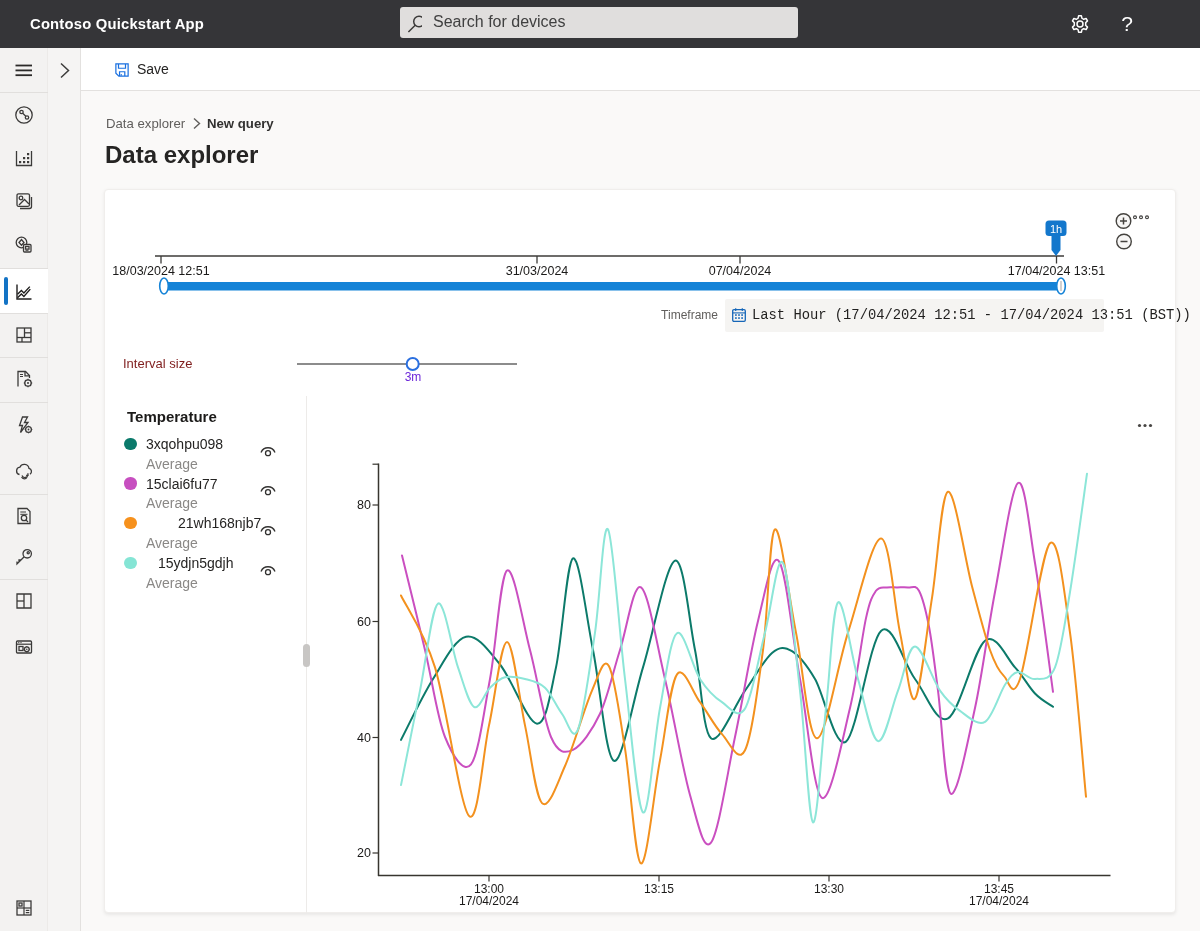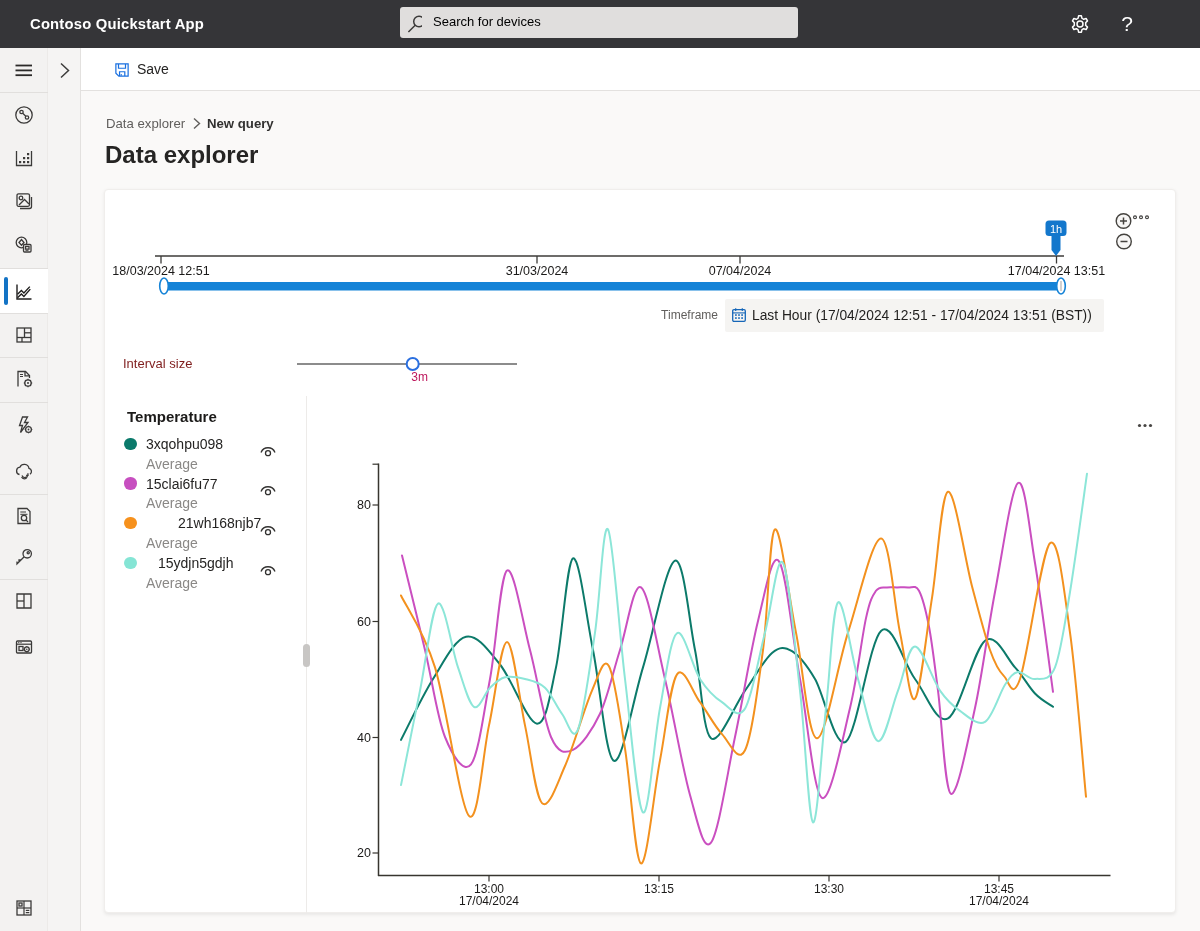--- a/index.html
+++ b/index.html
@@ -17,21 +17,21 @@
 
 <div class="abs" style="left:81px;top:48px;width:1119px;height:43px;background:#ffffff;border-bottom:1px solid #e3e1df;"></div>
 
 <div class="abs" style="left:0;top:0;width:1200px;height:48px;background:#353538;"></div>
 <div class="abs" style="left:30px;top:0;height:48px;line-height:48px;color:#ffffff;font-size:14.8px;font-weight:700;letter-spacing:0.2px;">Contoso Quickstart App</div>
 <div class="abs" style="left:400px;top:7px;width:398px;height:31px;background:#e0dedd;border-radius:3px;"></div>
 <svg class="abs" style="left:406px;top:14px;" width="16" height="20" viewBox="0 0 16 20">
     <circle cx="13" cy="7.5" r="5.3" fill="none" stroke="#3b3a39" stroke-width="1.5"></circle>
     <line x1="9.2" y1="11.2" x2="2.4" y2="18" stroke="#3b3a39" stroke-width="1.5"></line>
   </svg>
-<div class="abs" style="left:433px;top:7px;height:21px;line-height:30px;color:#000000;font-size:13px;">Search for devices</div>
+<div class="abs" style="left:433px;top:7px;height:21px;line-height:30px;color:#404040;font-size:16px;">Search for devices</div>
 <svg class="abs" style="left:1070px;top:14px;" width="20" height="20" viewBox="0 0 20 20">
 <path fill="none" stroke="#ffffff" stroke-width="1.5" stroke-linejoin="round" d="M8.6 1.8 L11.4 1.8 L12 4.4 A6 6 0 0 1 13.6 5.3 L16.1 4.5 L17.5 6.9 L15.6 8.7 A6 6 0 0 1 15.6 11.3 L17.5 13.1 L16.1 15.5 L13.6 14.7 A6 6 0 0 1 12 15.6 L11.4 18.2 L8.6 18.2 L8 15.6 A6 6 0 0 1 6.4 14.7 L3.9 15.5 L2.5 13.1 L4.4 11.3 A6 6 0 0 1 4.4 8.7 L2.5 6.9 L3.9 4.5 L6.4 5.3 A6 6 0 0 1 8 4.4 Z"></path>
 <circle cx="10" cy="10" r="3" fill="none" stroke="#ffffff" stroke-width="1.5"></circle>
   </svg>
 <div class="abs" style="left:1117px;top:0;width:20px;height:48px;line-height:47px;color:#ffffff;font-size:21px;text-align:center;">?</div>
 
 <svg class="abs" style="left:15px;top:64px;" width="18" height="13" viewBox="0 0 18 13">
     <line x1="0.5" y1="1.5" x2="17" y2="1.5" stroke="#2b2a29" stroke-width="1.8"></line>
     <line x1="0.5" y1="6.4" x2="17" y2="6.4" stroke="#2b2a29" stroke-width="1.8"></line>
     <line x1="0.5" y1="11.2" x2="17" y2="11.2" stroke="#2b2a29" stroke-width="1.8"></line>
@@ -229,28 +229,28 @@
 <line x1="10.3" y1="0.3" x2="10.3" y2="3" stroke="#1666b8" stroke-width="1.2"></line>
 <g fill="#1666b8">
       <rect x="3" y="6.3" width="1.8" height="1.5"></rect>
       <rect x="6.1" y="6.3" width="1.8" height="1.5"></rect>
       <rect x="9.2" y="6.3" width="1.8" height="1.5"></rect>
       <rect x="3" y="9.3" width="1.8" height="1.5"></rect>
       <rect x="6.1" y="9.3" width="1.8" height="1.5"></rect>
       <rect x="9.2" y="9.3" width="1.8" height="1.5"></rect>
     </g>
 </svg>
-<div class="abs" style="left:752px;top:299px;height:33px;line-height:33px;font-size:13.8px;color:#201f1e;">Last Hour (17/04/2024 12:51 - 17/04/2024 13:51 (BST))</div>
+<div class="abs" style="left:752px;top:299px;height:33px;line-height:33px;font-size:13.8px;color:#201f1e;font-family:Liberation Mono, monospace;">Last Hour (17/04/2024 12:51 - 17/04/2024 13:51 (BST))</div>
 
 <div class="abs" style="left:123px;top:356px;width:151px;height:16px;line-height:16px;font-size:13px;color:#7f1d1d;text-align:left;">Interval size</div>
 <svg class="abs" style="left:295px;top:354px;" width="226" height="20" viewBox="0 0 226 20">
 <line x1="2" y1="10" x2="222" y2="10" stroke="#1a1a1a" stroke-width="1.2"></line>
 <circle cx="117.7" cy="10" r="6" fill="#ffffff" stroke="#2a6fe0" stroke-width="2"></circle>
 </svg>
-<div class="abs" style="left:398px;top:370px;width:30px;height:14px;line-height:14px;font-size:12px;color:#be185d;text-align:right;">3m</div>
+<div class="abs" style="left:398px;top:370px;width:30px;height:14px;line-height:14px;font-size:12px;color:#6d28d9;text-align:center;">3m</div>
 
 <div class="abs" style="left:127px;top:408px;font-size:15px;font-weight:700;color:#1b1a19;height:17px;line-height:17px;">Temperature</div>
 <div class="abs" style="left:124.3px;top:437.8px;width:12.4px;height:12.4px;border-radius:50%;background:#0b7a6b;"></div>
 <div class="abs" style="left:146px;top:436px;height:16px;line-height:16px;font-size:14px;color:#252423;text-align:right;">3xqohpu098</div>
 <div class="abs" style="left:146px;top:455.7px;height:16px;line-height:16px;font-size:14px;color:#8a8886;">Average</div>
 <svg class="abs" style="left:260px;top:442.5px;" width="16" height="16" viewBox="0 0 16 16">
     <path d="M1 9.4 A7.6 7.6 0 0 1 15 9.4" fill="none" stroke="#323130" stroke-width="1.3"></path>
     <circle cx="8" cy="10.2" r="2.5" fill="none" stroke="#323130" stroke-width="1.3"></circle>
   </svg>
 <div class="abs" style="left:124.3px;top:477.3px;width:12.4px;height:12.4px;border-radius:50%;background:#c74fc0;"></div>

